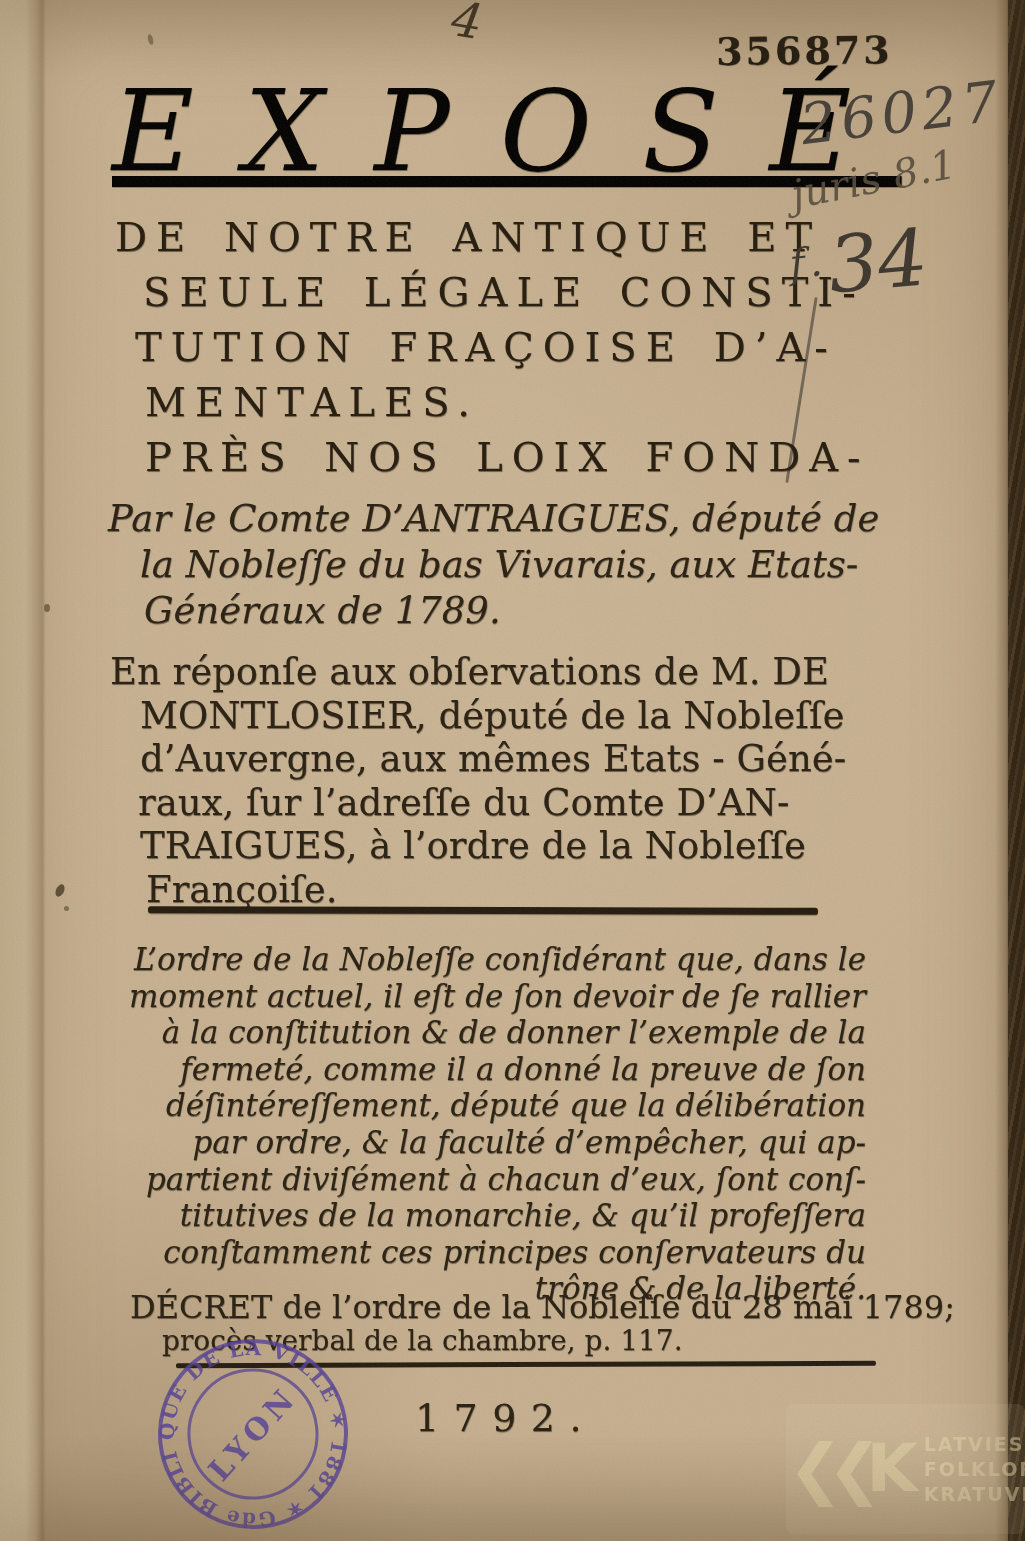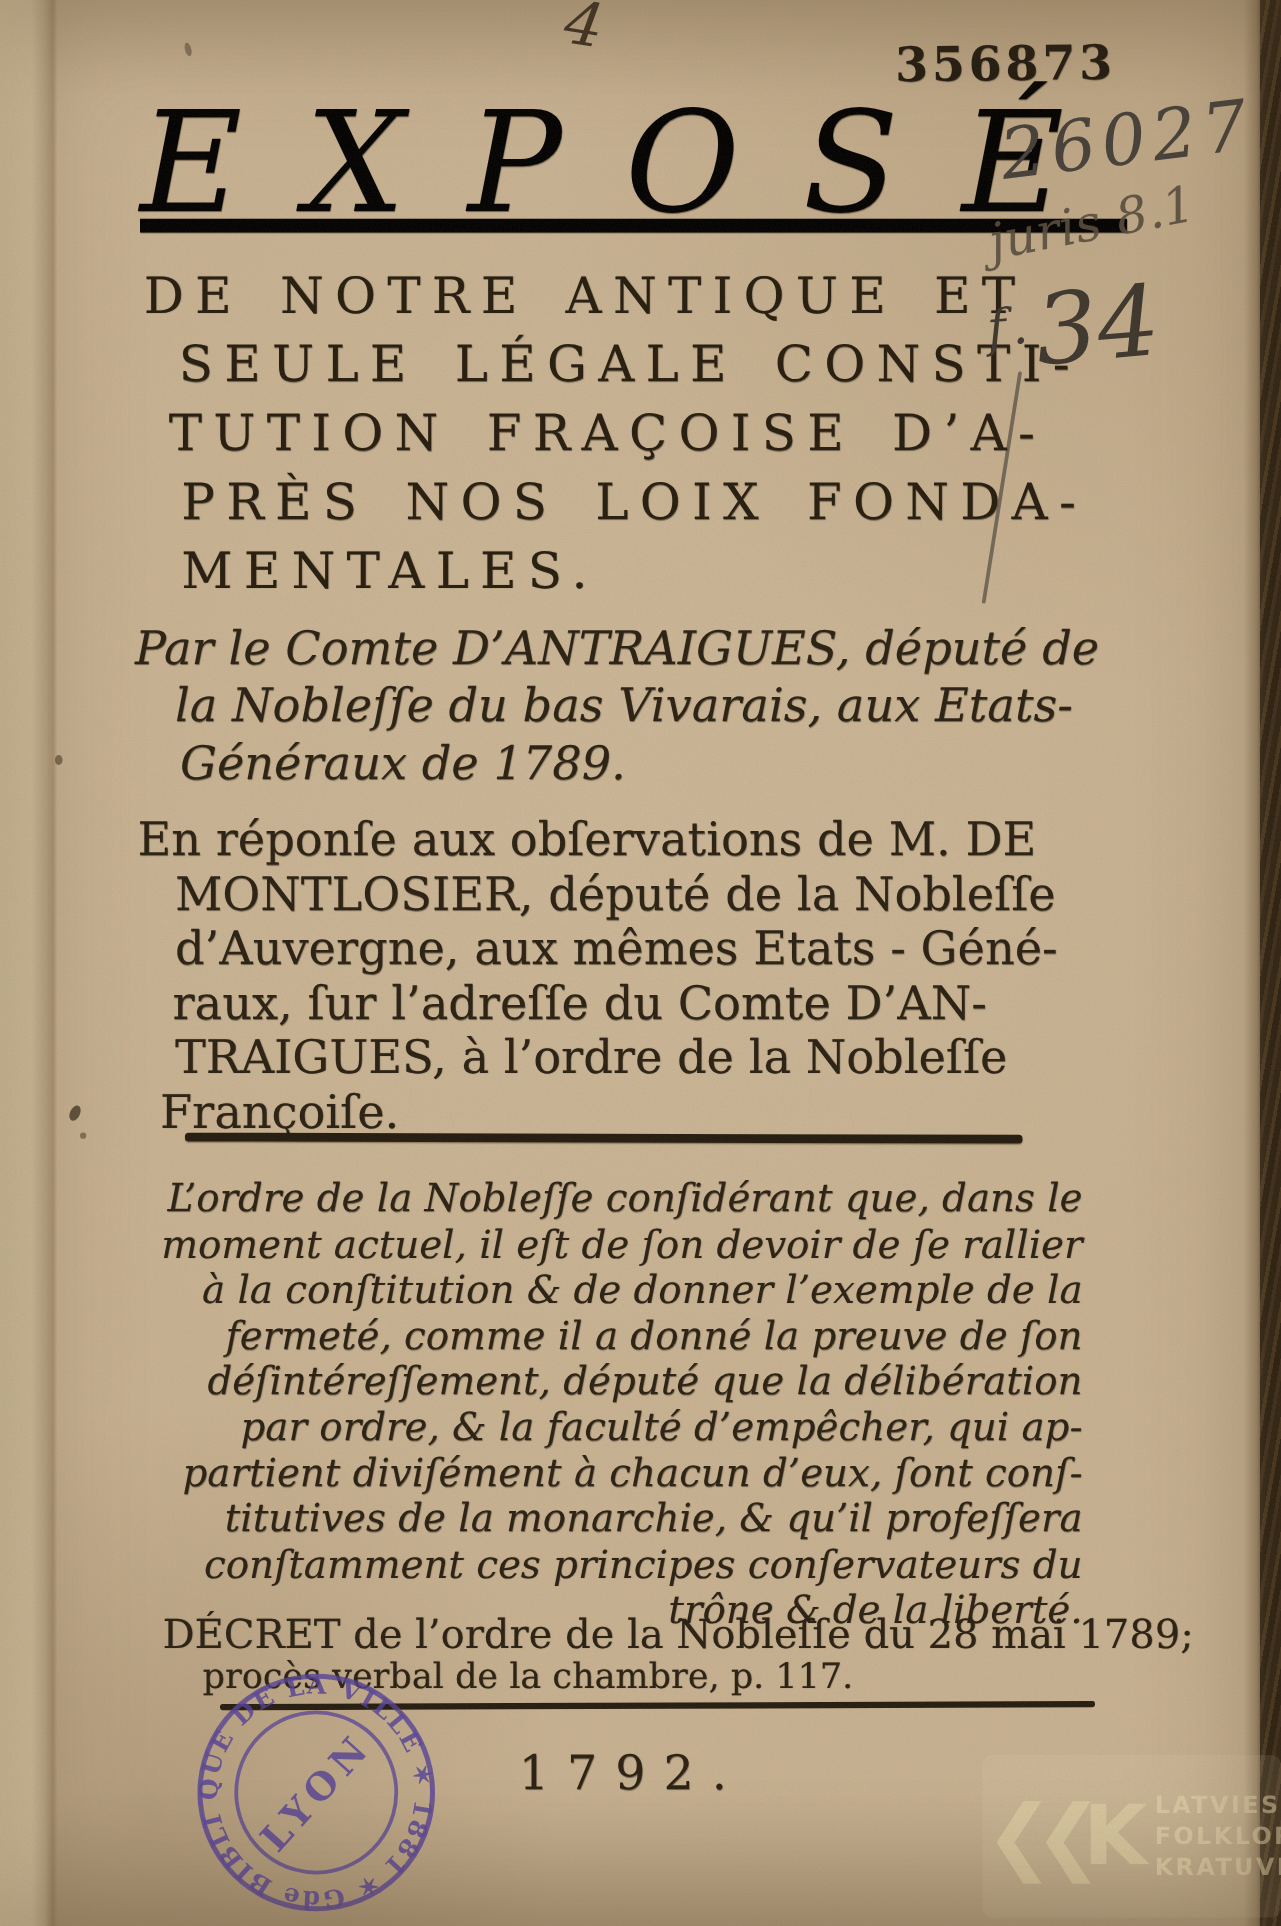--- a/index.html
+++ b/index.html
@@ -83,37 +83,37 @@
 
   <div class="abs hw hw-acc">26027</div>
   <div class="abs hw hw-shelf">juris 8.1</div>
   <div class="abs hw hw-folio"><span class="pfx">f.</span><span>34</span></div>
   <div class="abs pen-stroke"></div>
 
   <div class="abs print title-block">
     <div>DE NOTRE ANTIQUE ET</div>
     <div style="margin-left:28px">SEULE LÉGALE CONSTI-</div>
     <div style="margin-left:20px">TUTION FRAÇOISE D’A-</div>
+    <div style="margin-left:30px">MENTALES.</div>
     <div style="margin-left:30px">PRÈS NOS LOIX FONDA-</div>
-    <div style="margin-left:30px">MENTALES.</div>
   </div>
 
   <div class="abs print byline-block">
     <div>Par le Comte D’ANTRAIGUES, député de</div>
     <div style="margin-left:32px">la Nobleſſe du bas Vivarais, aux Etats-</div>
     <div style="margin-left:36px">Généraux de 1789.</div>
   </div>
 
   <div class="abs print resp-block">
     <div>En réponſe aux obſervations de M. DE</div>
     <div style="margin-left:30px">MONTLOSIER, député de la Nobleſſe</div>
     <div style="margin-left:30px">d’Auvergne, aux mêmes Etats - Géné-</div>
     <div style="margin-left:28px">raux, ſur l’adreſſe du Comte D’AN-</div>
     <div style="margin-left:30px">TRAIGUES, à l’ordre de la Nobleſſe</div>
-    <div style="margin-left:18px">Françoiſe.</div>
+    <div style="margin-left:36px">Françoiſe.</div>
   </div>
 
   <div class="abs rule-thick"></div>
 
   <div class="abs print quote-block">
     <div>L’ordre de la Nobleſſe conſidérant que, dans le</div>
     <div style="margin-left:17px">moment actuel, il eſt de ſon devoir de ſe rallier</div>
     <div style="margin-left:28px">à la conſtitution &amp; de donner l’exemple de la</div>
     <div style="margin-left:10px">fermeté, comme il a donné la preuve de ſon</div>
     <div style="margin-left:24px">déſintéreſſement, député que la délibération</div>

